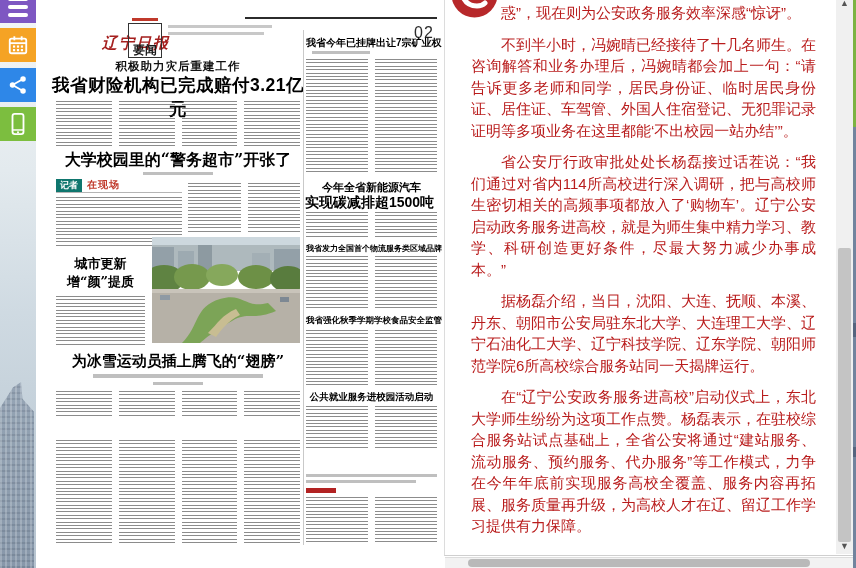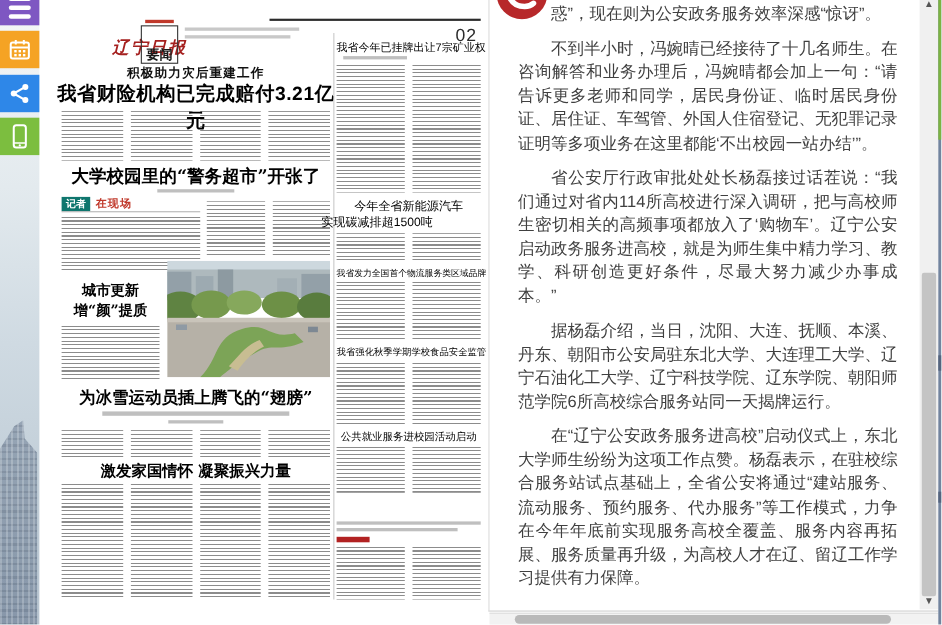--- a/index.html
+++ b/index.html
@@ -44,27 +44,27 @@
   .cols .col{flex:1;background:repeating-linear-gradient(180deg, rgba(45,45,45,.55) 0 1px, transparent 1px 3.4px);}
   .stripe-bar{background:#8a8a8a;opacity:.55;}
 
   .badge-row{display:flex;align-items:center;gap:5px;}
   .badge-blue{background:#0f766e;color:#fff;font-size:9px;font-weight:700;padding:1px 4px;line-height:11px;}
   .badge-red{color:#c0392b;font-size:10px;font-weight:700;letter-spacing:1px;}
   .hairline{height:1px;background:#b5b5b5;}
   .vdiv{width:1px;background:#c9c9c9;}
   .red-label{background:#b22222;}
 
-  .side-head{font-weight:400;color:#000;white-space:nowrap;}
+  .side-head{font-weight:700;color:#000;white-space:nowrap;}
 
   
   .panel{position:absolute;left:444px;top:0;width:409px;height:556px;background:#fff;
          border-left:1px solid #dcdcdc;border-bottom:1px solid #cfcfcf;box-sizing:border-box;}
   .article{position:absolute;left:0;top:0;width:392px;padding:2px 21px 0 26px;box-sizing:content-box;
-           width:345px;color:#404040;font-size:15px;line-height:21.5px;text-align:justify;}
+           width:345px;color:#b91c1c;font-size:15px;line-height:21.5px;text-align:justify;}
   .article p{margin:0 0 10px 0;text-indent:2em;}
   .article p.first{text-indent:30px;}
   .red-badge{position:absolute;left:6px;top:-29px;width:47px;height:47px;}
 
   .vscroll{position:absolute;right:0;top:0;width:17px;height:554px;background:#f0f0f0;}
   .vthumb{position:absolute;left:2px;top:248px;width:13px;height:294px;background:#c4c4c4;border-radius:2px;}
   .sarrow{position:absolute;left:0;width:17px;text-align:center;color:#555;font-size:9px;line-height:10px;cursor:pointer;}
   .up{top:-2px;} .down{top:541px;}
 
   .hscroll{position:absolute;left:445px;top:557px;width:408px;height:11px;background:#f2f2f2;border-top:1px solid #ddd;}
@@ -198,39 +198,38 @@
     <div class="abs serif-head" style="left:20px;top:352px;width:244px;font-size:15px;">为冰雪运动员插上腾飞的“翅膀”</div>
     <div class="abs stripe-bar" style="left:57px;top:374px;width:170px;height:4px;"></div>
     <div class="abs stripe-bar" style="left:117px;top:382px;width:50px;height:3px;"></div>
     <div class="abs cols" style="left:20px;top:391px;width:244px;height:26px;">
         <div class="col"></div>
         <div class="col"></div>
         <div class="col"></div>
         <div class="col"></div>
       </div>
 
-    <div class="abs serif-head" style="left:20px;top:420px;width:244px;font-size:14px;">激发家国情怀 凝聚振兴力量</div>
     <div class="abs cols" style="left:20px;top:440px;width:244px;height:105px;">
         <div class="col"></div>
         <div class="col"></div>
         <div class="col"></div>
         <div class="col"></div>
       </div>
 
     <div class="abs vdiv" style="left:267px;top:30px;height:515px;"></div>
 
     <div class="abs side-head" style="left:270px;top:36px;width:131px;font-size:10px;text-align:center;">我省今年已挂牌出让7宗矿业权</div>
     <div class="abs stripe-bar" style="left:276px;top:51px;width:58px;height:3px;"></div>
     <div class="abs cols" style="left:270px;top:59px;width:131px;height:116px;">
         <div class="col"></div>
         <div class="col"></div>
       </div>
 
     <div class="abs side-head" style="left:270px;top:180px;width:131px;font-size:11px;text-align:center;">今年全省新能源汽车</div>
-    <div class="abs side-head" style="left:256px;top:194px;width:131px;font-size:11px;text-align:left;">实现碳减排超1500吨</div>
+    <div class="abs side-head" style="left:268px;top:194px;width:131px;font-size:14px;text-align:center;">实现碳减排超1500吨</div>
     <div class="abs cols" style="left:270px;top:212px;width:131px;height:26px;">
         <div class="col"></div>
         <div class="col"></div>
       </div>
 
     <div class="abs side-head" style="left:270px;top:243px;width:105px;font-size:8px;text-align:center;">我省发力全国首个物流服务类区域品牌</div>
     <div class="abs cols" style="left:270px;top:256px;width:131px;height:54px;">
         <div class="col"></div>
         <div class="col"></div>
       </div>

